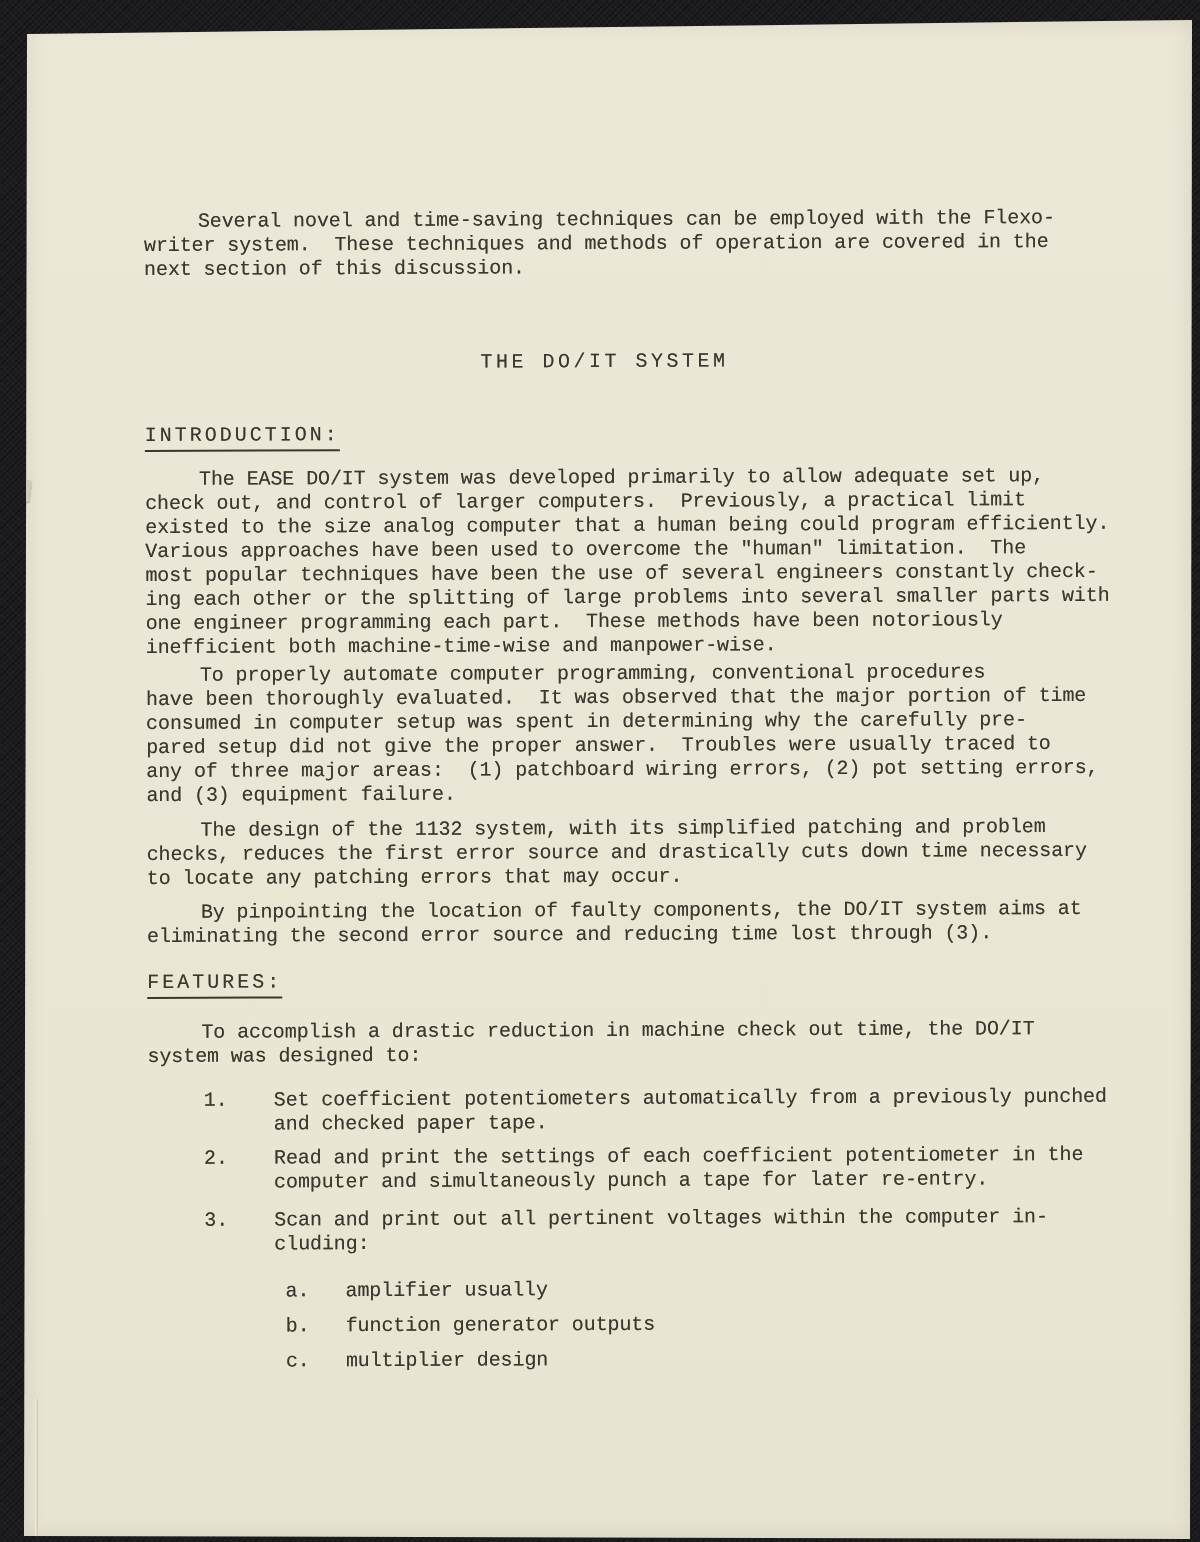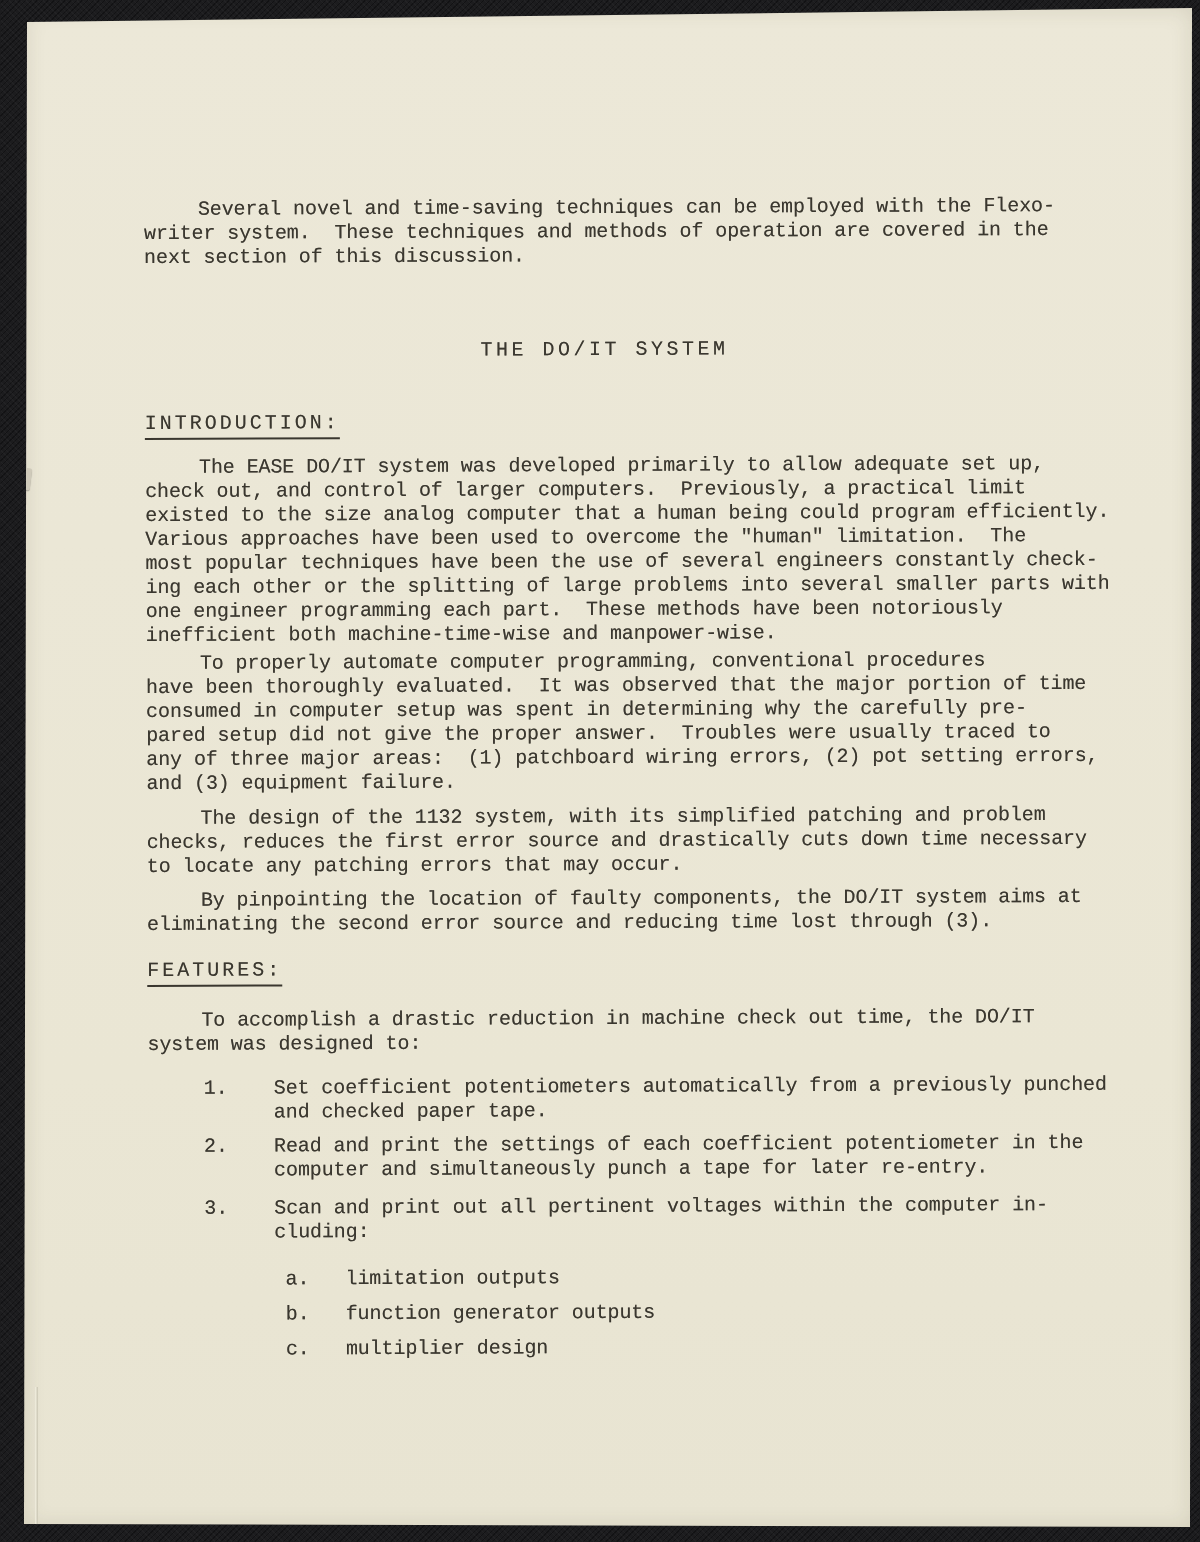--- a/index.html
+++ b/index.html
@@ -15,21 +15,21 @@
     font-family:"Liberation Mono","DejaVu Sans Mono",monospace;
   }
   .backdrop{
     position:absolute;inset:0;
     background-color:var(--backdrop);
     background-image:
       repeating-linear-gradient(45deg, rgba(255,255,255,0.028) 0 1px, transparent 1px 4px),
       repeating-linear-gradient(-45deg, rgba(0,0,0,0.35) 0 1px, transparent 1px 4px);
   }
   .paper{
-    position:absolute;left:24px;top:8px;width:1168px;height:1519px;
+    position:absolute;left:24px;top:20px;width:1168px;height:1519px;
     background:linear-gradient(180deg, var(--paper) 0%, #eae6d4 70%, #e8e4d2 100%);
     clip-path:polygon(3px 14px, 1168px 0px, 1166px 1519px, 0px 1516px);
     box-shadow:inset 0 0 22px rgba(80,70,40,0.14);
   }
   .page-edge{
     position:absolute;left:11px;bottom:2px;width:3px;height:138px;
     background:linear-gradient(90deg,#f6f3e4,#c6c2af);
     opacity:.9;
   }
   .staple-mark{
@@ -158,21 +158,21 @@
     <div class="num-item i3">
       <div class="num">3.</div>
       <div class="item-lines">
         <div class="line">Scan and print out all pertinent voltages within the computer in-</div>
         <div class="line">cluding:</div>
       </div>
     </div>
 
     <div class="sub-item s1">
       <div class="letter">a.</div>
-      <div class="sub-text">limitation outputs</div>
+      <div class="sub-text">amplifier usually</div>
     </div>
 
     <div class="sub-item s2">
       <div class="letter">b.</div>
       <div class="sub-text">function generator outputs</div>
     </div>
 
     <div class="sub-item s3">
       <div class="letter">c.</div>
       <div class="sub-text">multiplier design</div>

